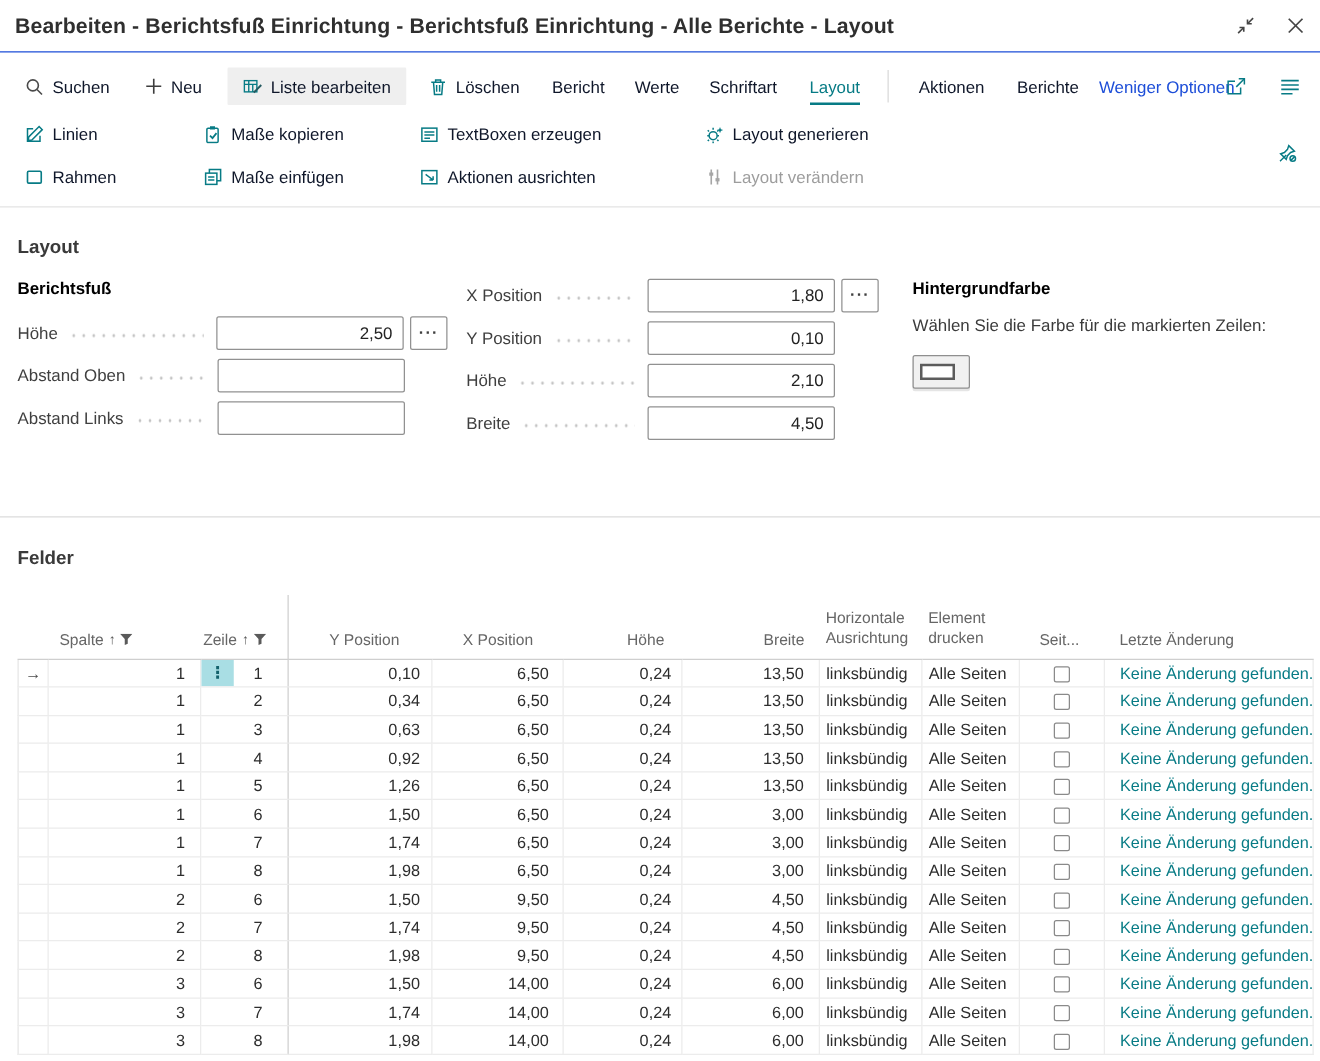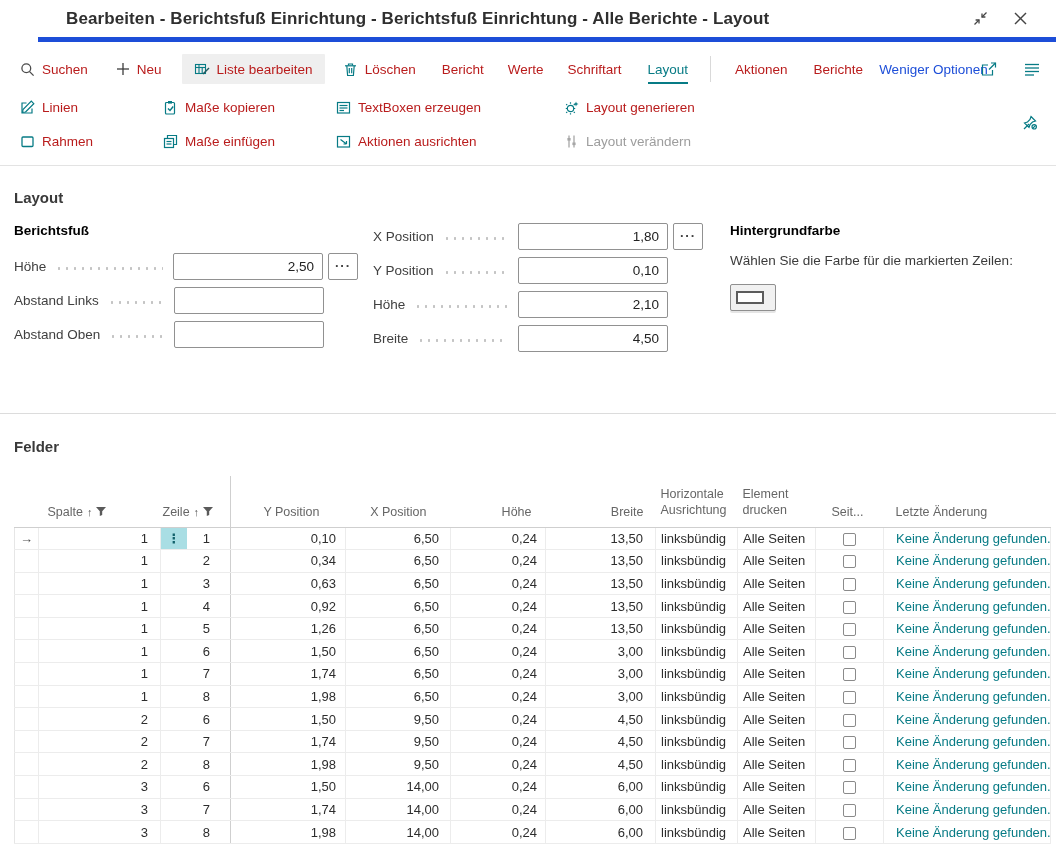--- a/index.html
+++ b/index.html
@@ -1,33 +1,33 @@
 <!DOCTYPE html>
 <html><head>
 <meta charset="utf-8">
 <style>
   * { margin:0; padding:0; box-sizing:border-box; }
   html,body { width:1056px; height:849px; background:#fff; overflow:hidden;
               font-family:"Liberation Sans","DejaVu Sans",sans-serif; color:#323130; }
 
   
-  .titlebar { height:42px; display:flex; align-items:center; padding:0 28px;
-              border-bottom:5px solid #1d4ed8;margin-left:38px; }
+  .titlebar { height:42px; display:flex; align-items:center; padding:0 12px;
+              border-bottom:1px solid #1d4ed8; }
   .titlebar .title { font-size:17px; font-weight:700; color:#2f2f2f; letter-spacing:.1px; }
   .win-icons { margin-left:auto; display:flex; align-items:center; gap:24px; }
   .win-icons svg { display:block; cursor:pointer; }
 
   
   .ribbon { padding-top:8px; }
   .rib-row { display:flex; align-items:center; position:relative; }
   .rib-row1 { height:34px; margin-top:2px; padding-left:20px; }
   .rib-row2 { height:30px; margin-top:6px; }
   .rib-row3 { height:30px; margin-top:4px; }
   .rib-item { display:inline-flex; align-items:center; gap:7px; font-size:13.5px;
-              color:#b91c1c; cursor:pointer; white-space:nowrap; }
+              color:#0f172a; cursor:pointer; white-space:nowrap; }
   .rib-item svg { display:block; }
   .rib-btn-active { background:#efefef; padding:7px 12px; border-radius:1px; }
   .rib-sep { width:1px; height:26px; background:#d9d9d9; margin-left:22px; }
   .rib-tab-active { color:#077b85; border-bottom:2px solid #077b85; padding-bottom:5px; margin-bottom:-7px; }
   .rib-disabled { color:#9d9d9d; }
   .rib-right { position:absolute; right:16px; top:0; height:100%; display:flex; align-items:center; gap:26px; }
   .rib-grid { display:grid; grid-template-columns:95px 125px 180px auto; padding-left:20px; align-items:center;gap:48px; }
   .ribbon-divider { height:1px; background:#e3e3e3; margin-top:9px; }
   .pin-row { position:relative; height:0; }
   .pin-abs { position:absolute; right:18px; top:-42px; cursor:pointer; }
@@ -268,26 +268,26 @@
 
   <div class="group" style="left:14px; top:57px; width:344px">
     <div class="group-title">Berichtsfuß</div>
     <div class="field-row">
       <span class="field-label">Höhe</span>
       <span class="leader"></span>
       <input class="field-input" value="2,50" style="">
       <span class="assist-btn">···</span>
     </div>
     <div class="field-row" style="padding-right:34px">
+      <span class="field-label">Abstand Oben</span>
+      <span class="leader"></span>
+      <input class="field-input" value="" style="">
+    </div>
+    <div class="field-row" style="padding-right:34px">
       <span class="field-label">Abstand Links</span>
-      <span class="leader"></span>
-      <input class="field-input" value="" style="">
-    </div>
-    <div class="field-row" style="padding-right:34px">
-      <span class="field-label">Abstand Oben</span>
       <span class="leader"></span>
       <input class="field-input" value="" style="">
     </div>
   </div>
 
   <div class="group" style="left:373px; top:57px; width:330px">
     <div class="field-row">
       <span class="field-label">X Position</span>
       <span class="leader"></span>
       <input class="field-input" value="1,80" style="">

